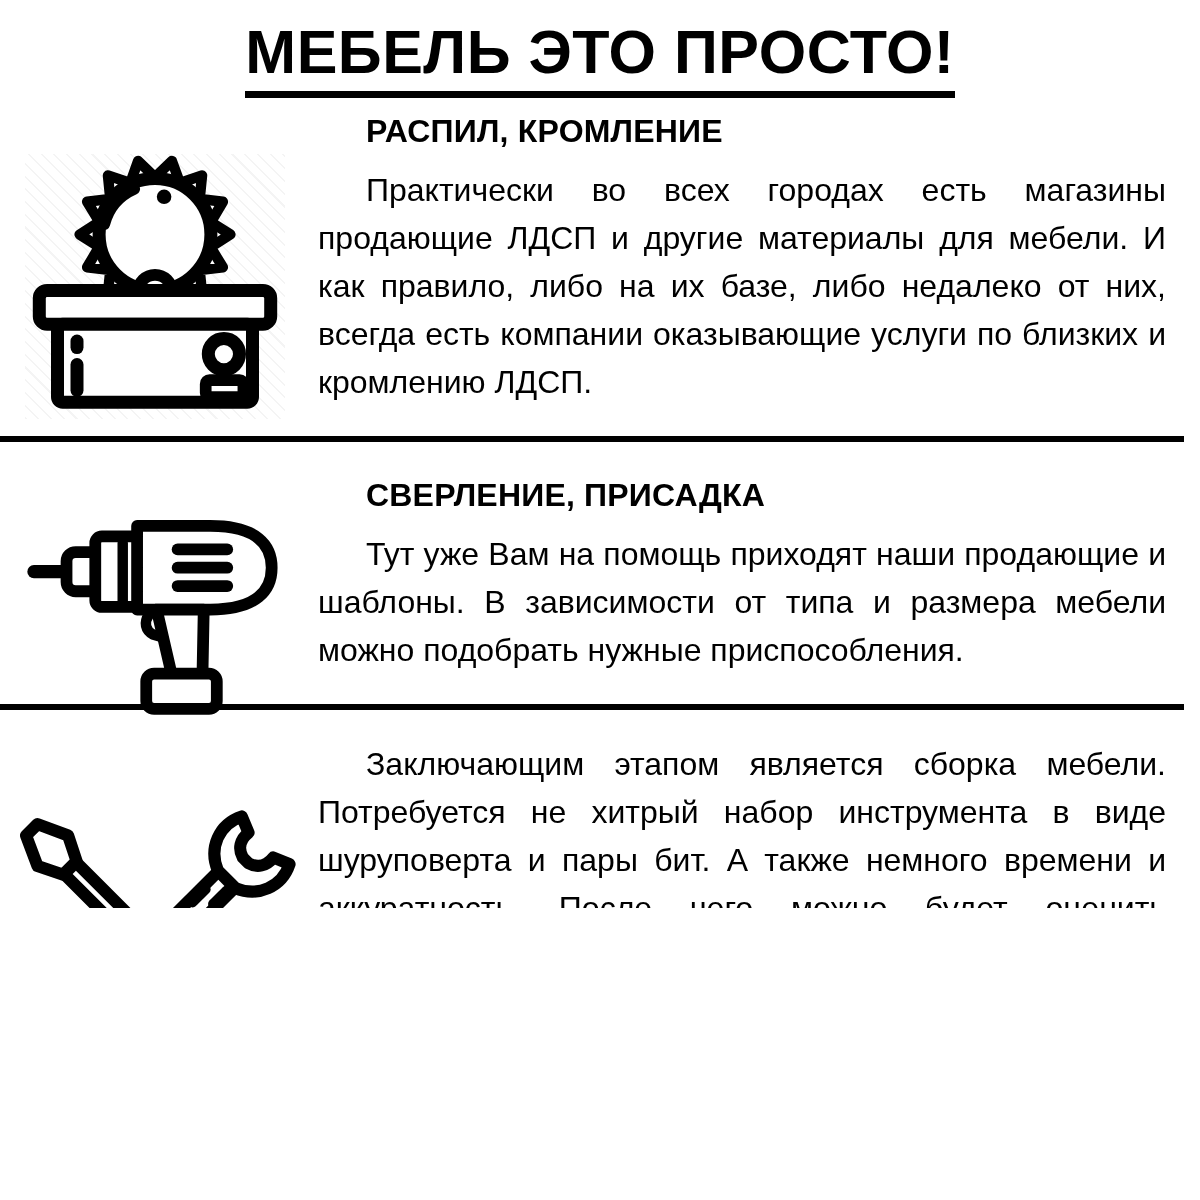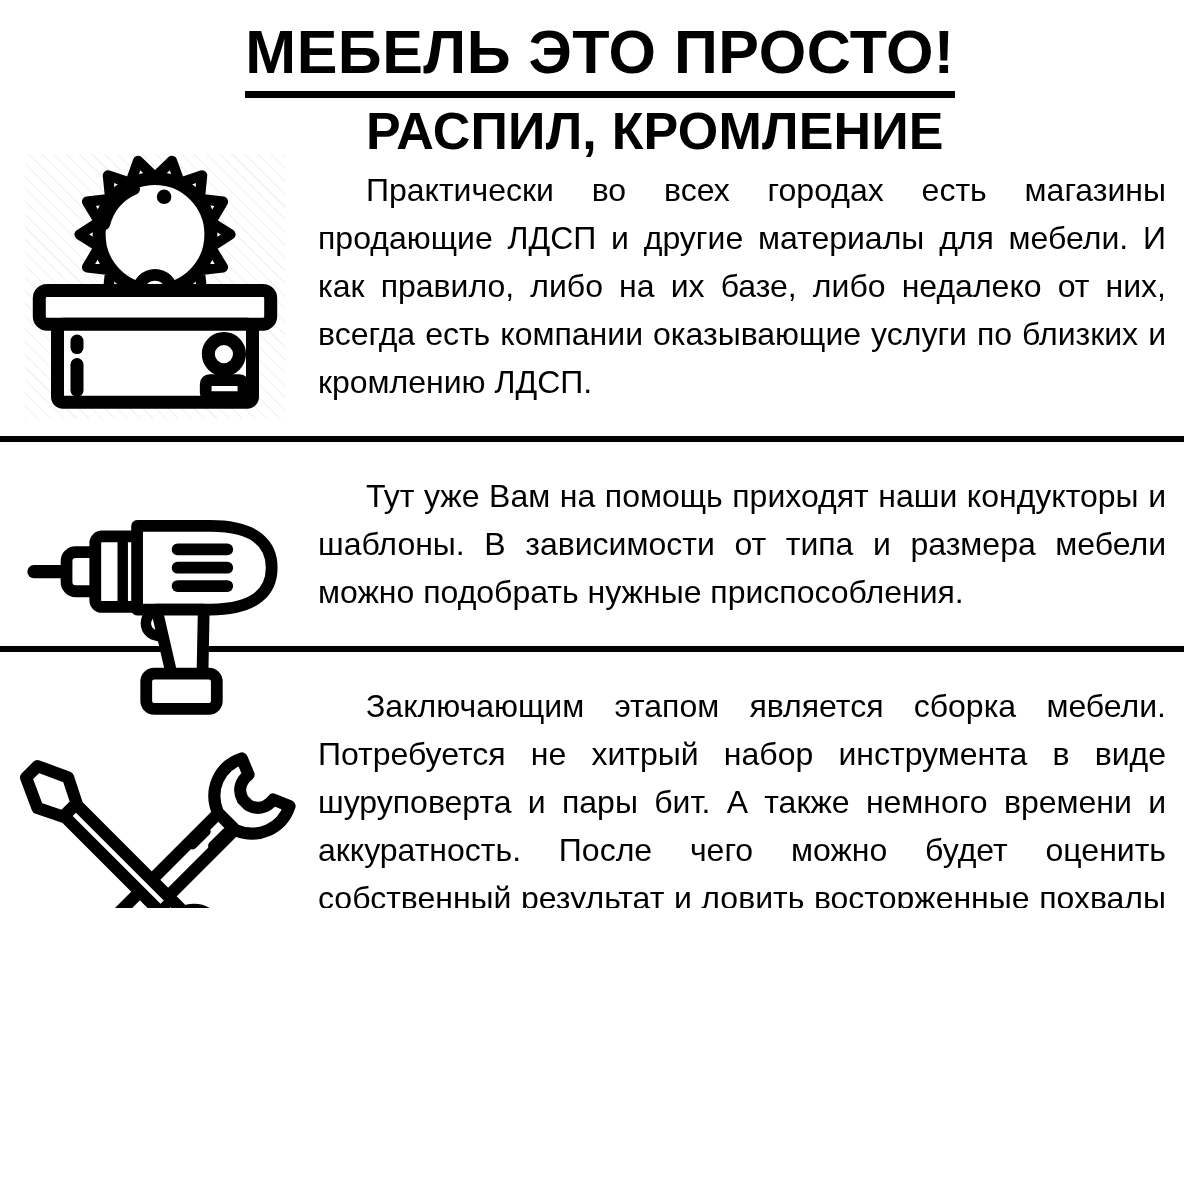--- a/index.html
+++ b/index.html
@@ -9,21 +9,21 @@
     font-family:"Liberation Sans","DejaVu Sans",sans-serif;
   }
   .title {
     margin:16px 0 20px; text-align:center;
     font-size:61px; line-height:72px; font-weight:700; letter-spacing:0.5px;
   }
   .title .underline { border-bottom:7px solid #000; padding-bottom:5px; }
   .section { position:relative; margin:0 34px 0 318px; }
   .section h2 {
     margin:0 0 12px; padding-left:48px;
-    font-size:52px; line-height:46px; font-weight:700; letter-spacing:0.2px;
+    font-size:32px; line-height:46px; font-weight:700; letter-spacing:0.2px;
   }
   .section p {
     margin:0; font-size:32px; line-height:48px;
     text-align:justify; text-indent:48px;
   }
   .divider { border:0; height:6px; background:#000; margin:30px 16px 30px -268px; }
   .icon-box { position:absolute; }
   .icon-box svg { width:100%; height:100%; display:block; overflow:visible; }
   .hatch {
     background:repeating-linear-gradient(45deg, rgba(0,0,0,0.045) 0 1.5px, transparent 1.5px 9px);
@@ -74,21 +74,22 @@
           <path d="M 42,1.5 H 70 C 88,1.5 93.5,9 93.5,17.5 C 93.5,26 88,33.5 70,33.5 H 42 Z" stroke-width="4.5"></path>
           <line x1="57.5" y1="10.5" x2="76.5" y2="10.5" stroke-width="4.5"></line>
           <line x1="57.5" y1="17.5" x2="76.5" y2="17.5" stroke-width="4.5"></line>
           <line x1="57.5" y1="24.5" x2="76.5" y2="24.5" stroke-width="4.5"></line>
           <path d="M 51,33.5 L 46.5,35.5 C 44.5,38.5 45.2,41.5 48,43 L 53,44.5 Z" stroke-width="4"></path>
           <path d="M 49.5,33.5 L 67.5,33.5 L 67,59.5 L 55.5,59.5 Z" stroke-width="4.5"></path>
           <rect x="45.5" y="58" width="27" height="13.5" rx="3" stroke-width="4.5"></rect>
         </g>
       </svg>
     </div>
-    <p>Тут уже Вам на помощь приходят наши кондукторы и шаблоны. В зависимости от типа и размера мебели можно подобрать нужные приспособления.</p>
+    <h2>СВЕРЛЕНИЕ, ПРИСАДКА</h2>
+    <p>Тут уже Вам на помощь приходят наши продающие и шаблоны. В зависимости от типа и размера мебели можно подобрать нужные приспособления.</p>
   </div>
 
   <hr class="divider">
 
   <div class="section">
     <div class="icon-box icon-tools">
       <svg viewBox="0 0 100 100" xmlns="http://www.w3.org/2000/svg">
 
         <g transform="rotate(45 50 50)" stroke="#000" fill="#fff" stroke-linejoin="round" stroke-linecap="round">
           <path d="M 45.5,12 C 37,8.5 33.5,-0.5 37.5,-8.5 L 43.5,-6 C 43,-2 45,1 48.5,2 L 51.5,2 C 55,1 57,-2 56.5,-6 L 62.5,-8.5 C 66.5,-0.5 63,8.5 54.5,12 Z" stroke-width="4.5"></path>

